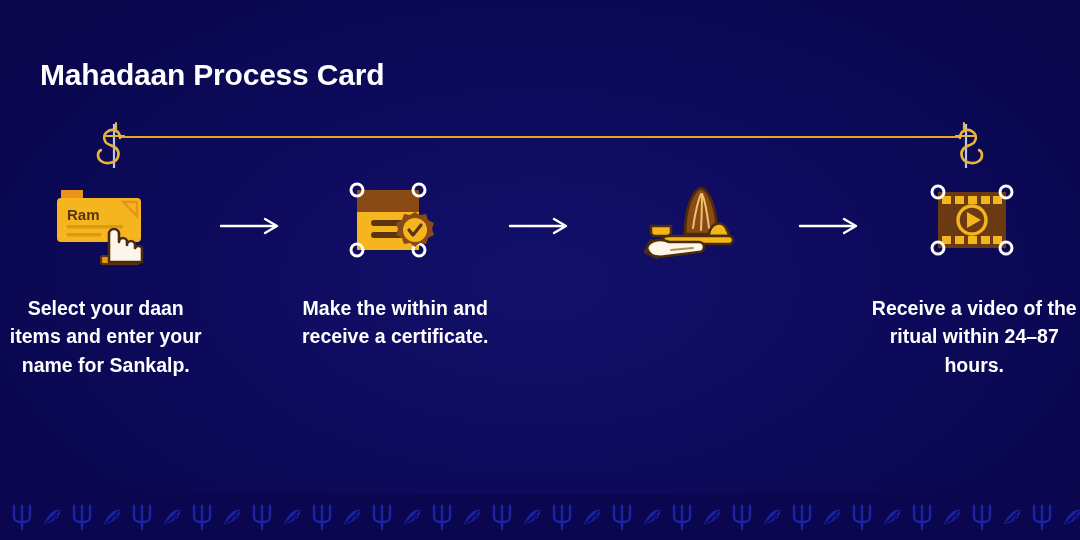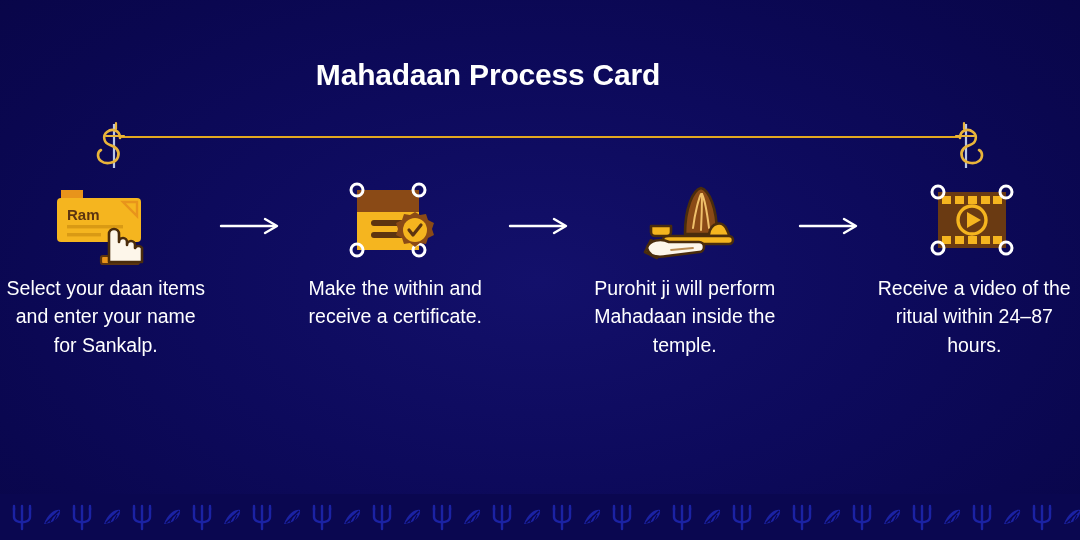--- a/index.html
+++ b/index.html
@@ -19,25 +19,26 @@
     background:
       radial-gradient(ellipse 78% 88% at 50% 52%, #13106b 0%, #0d0a5c 42%, #0a0750 70%, #080544 100%);
   }
 
   
   .title {
     position: absolute;
     top: 58px;
     left: 0;
     width: 976px;
-    text-align: center;
+    text-align: left;
     color: #ffffff;
     font-size: 30px;
     font-weight: bold;
     letter-spacing: -0.2px;
+    padding-left: 40px;
   }
 
   
   .divider {
     position: absolute;
     top: 118px;
     left: 80px;
     width: 920px;
     height: 56px;
   }
@@ -75,25 +76,26 @@
     flex-direction: column;
     align-items: center;
   }
   .step-icon {
     height: 96px;
     display: flex;
     align-items: center;
     justify-content: center;
   }
   .step-caption {
+    margin-top: 20px;
     width: 208px;
     text-align: center;
     color: #ffffff;
     font-size: 19.5px;
-    font-weight: normal;
+    font-weight: bold;
     line-height: 1.45;
   }
   .arrow {
     width: 78px;
     height: 96px;
     display: flex;
     align-items: center;
     justify-content: center;
     flex: 0 0 auto;
   }
@@ -200,21 +202,20 @@
             <path d="M82 50 C80 34, 77 20, 75 16" stroke="#f0c06a" stroke-width="2" fill="none"></path>
             <path d="M82 56 C84 44, 96 42, 100 52 C102 56, 102 58, 102 58 L80 58 Z" fill="#f5b51f"></path>
             <path d="M40 58 h62 a3 3 0 0 1 0 8 h-62 a3 3 0 0 1 0 -8 z" fill="#f5b51f"></path>
             <path d="M24 48 h20 v6 a4 4 0 0 1 -4 4 h-12 a4 4 0 0 1 -4 -4 z" fill="#f5b51f"></path>
             <path d="M24 62 L18 74 L30 80 L34 68 Z" fill="#e8941b"></path>
             <path d="M20 70 C22 62, 34 60, 42 64 L72 64 a5 5 0 0 1 0 10 L40 78 C30 80, 22 78, 20 70 Z" fill="#fdf6ea"></path>
             <path d="M44 72 L66 70" stroke="#b98a50" stroke-width="1.8" fill="none"></path>
           </g>
         </svg>
       </div>
-      <div class="step-caption">Purohit ji will perform Mahadaan inside the temple.</div>
     </div>
 
     <div class="arrow">
       <svg width="64" height="18" viewBox="0 0 64 18">
         <path d="M2 9 H56" stroke="#ffffff" stroke-width="2.4" fill="none" stroke-linecap="round"></path>
         <path d="M46 2 L58 9 L46 16" stroke="#ffffff" stroke-width="2.4" fill="none" stroke-linecap="round" stroke-linejoin="round"></path>
       </svg>
     </div>
 
     <div class="step">

